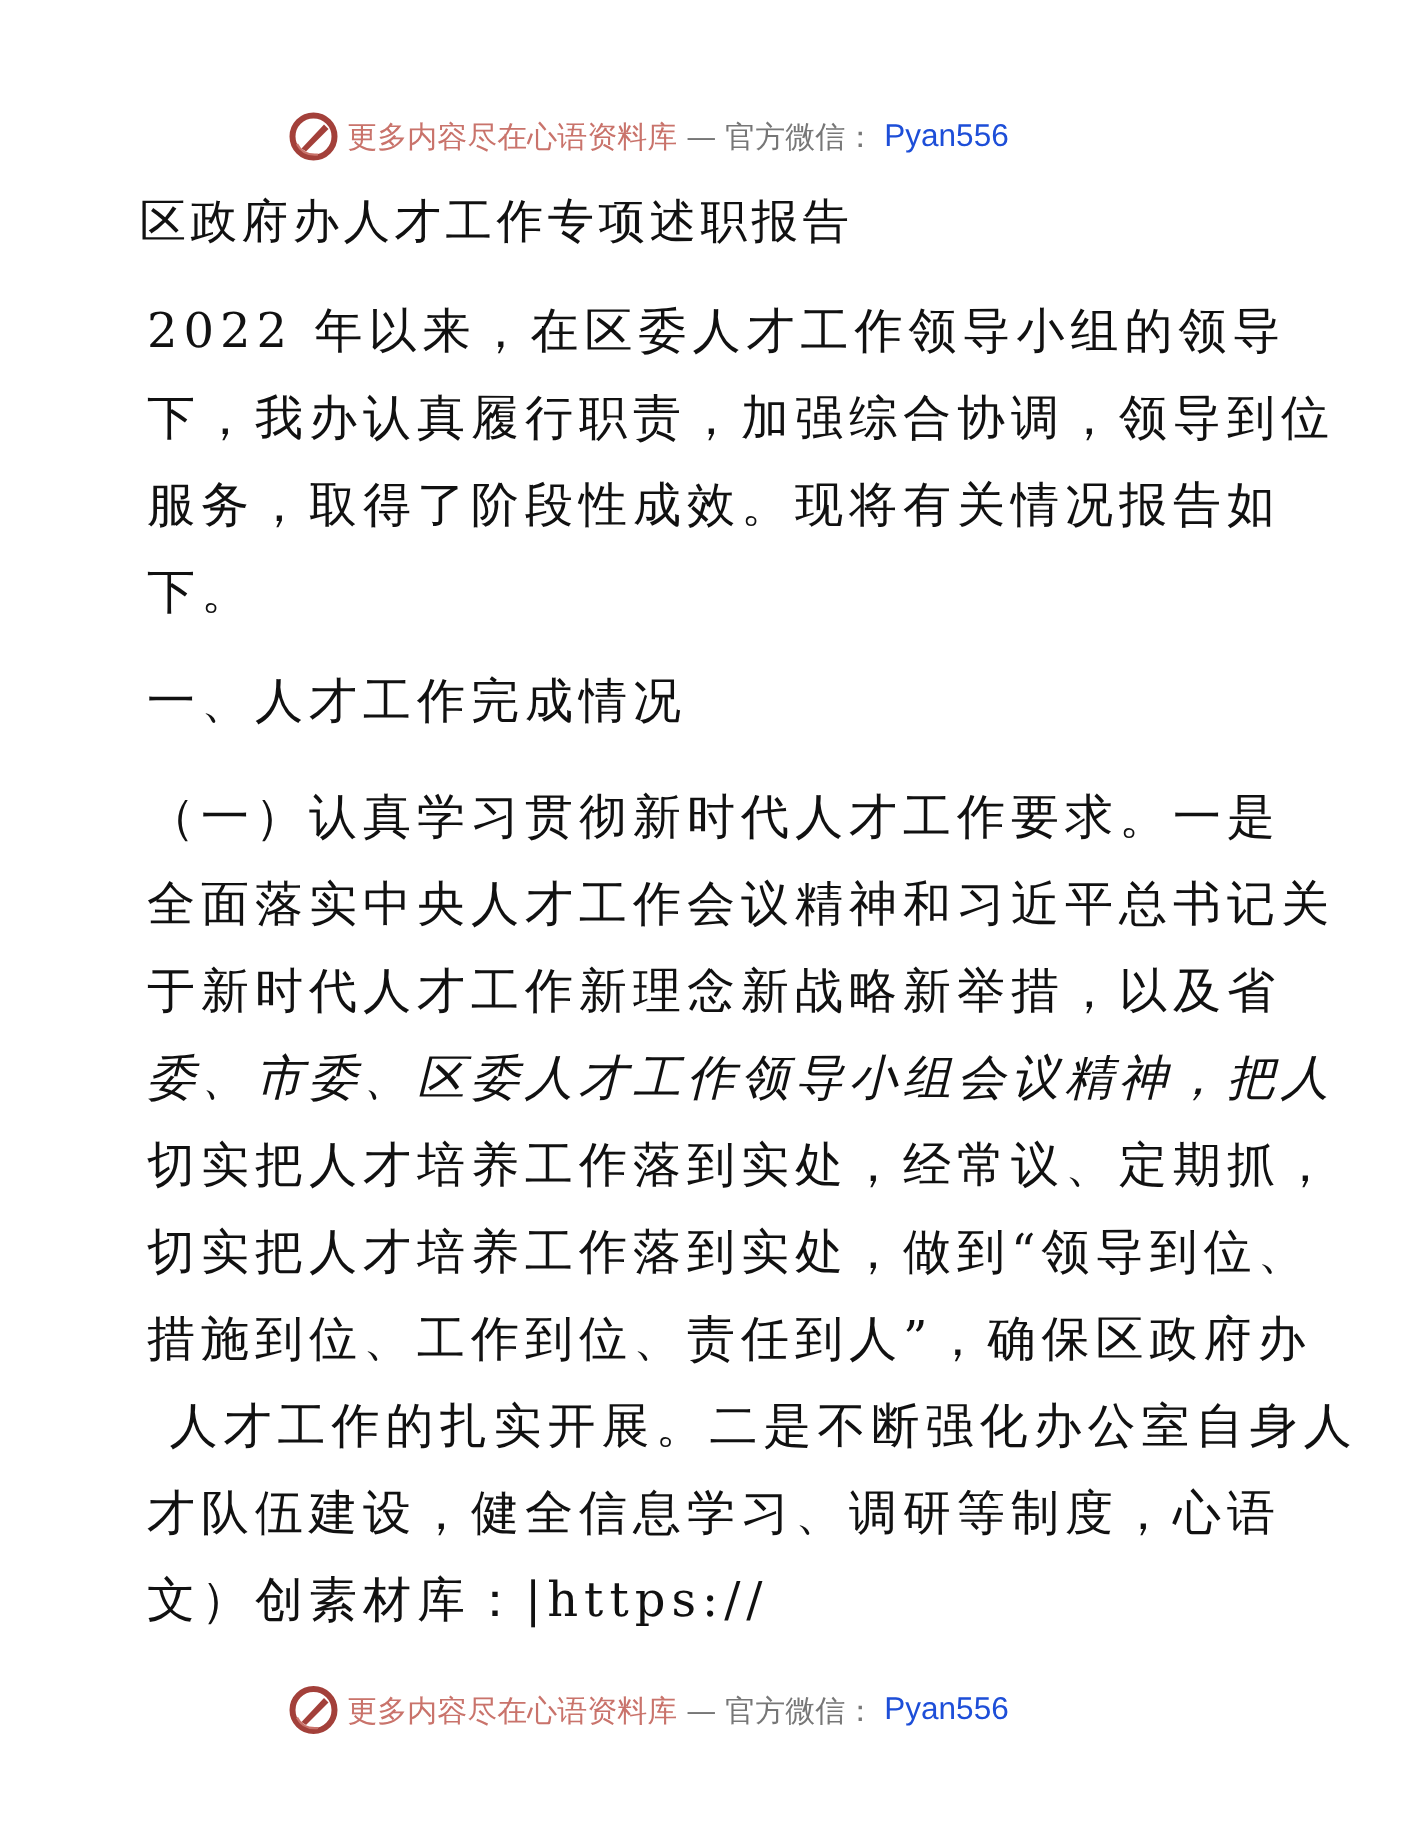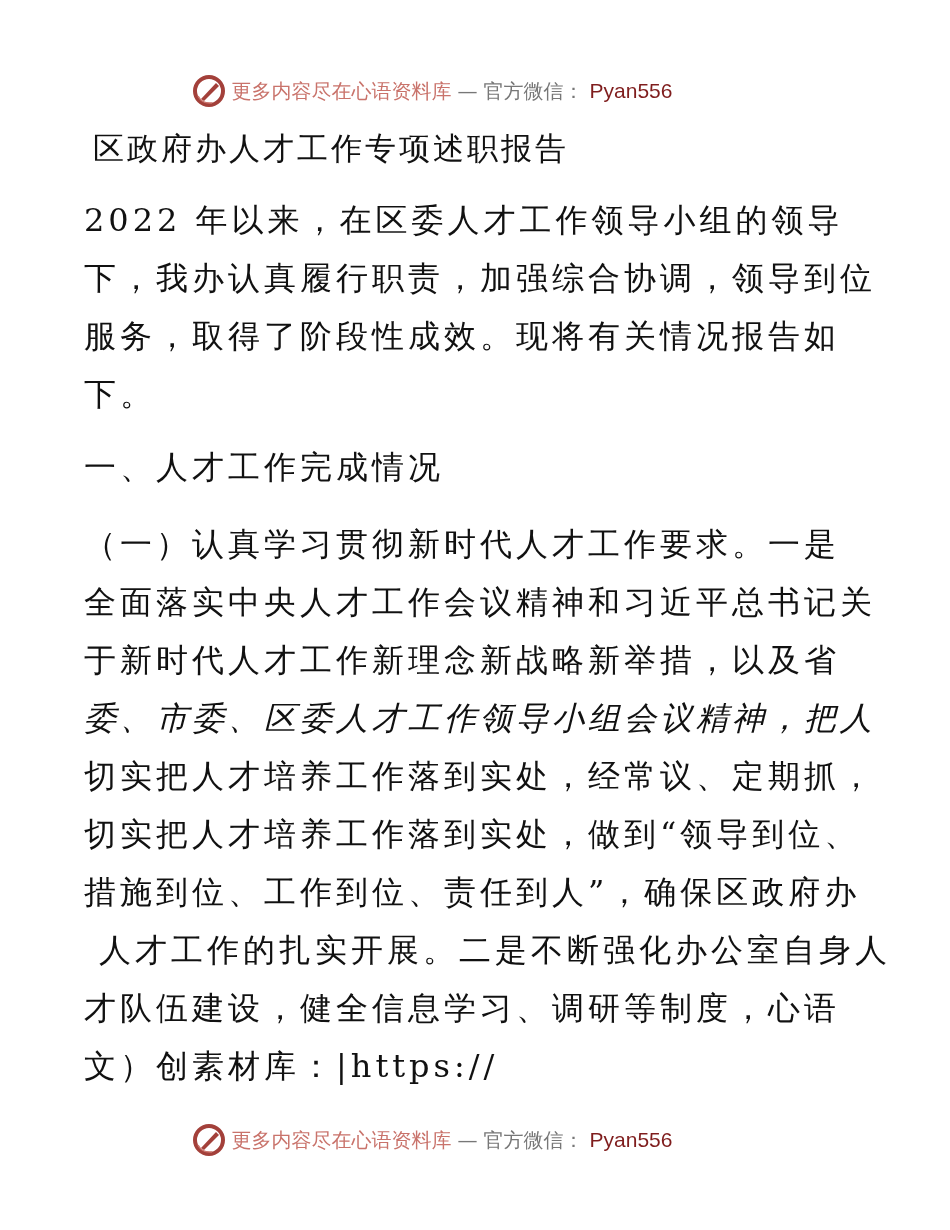--- a/index.html
+++ b/index.html
@@ -3,22 +3,22 @@
 <meta charset="utf-8">
 <style>
   html, body { margin:0; padding:0; background:#ffffff; }
   body { width:950px; height:1230px; position:relative; overflow:hidden;
          font-family:"DejaVu Serif","Liberation Serif",serif; color:#111; }
   .banner { position:absolute; left:0; width:864px; height:40px; display:flex;
             align-items:center; justify-content:center; gap:6px; }
   .banner .logo { width:34px; height:34px; }
   .banner .red { color:#c9736b; font-size:20px; font-family:"DejaVu Serif","Liberation Serif",serif; letter-spacing:0px; }
   .banner .grey { color:#777; font-size:20px; font-family:"DejaVu Serif","Liberation Serif",serif; }
-  .banner .acct { color:#7f1d1d; font-size:21px; font-family:"Liberation Sans",sans-serif; }
-  .line { position:absolute; left:84px; white-space:nowrap; font-size:32px;
+  .banner .acct { color:#1d4ed8; font-size:21px; font-family:"Liberation Sans",sans-serif; }
+  .line { position:absolute; left:98px; white-space:nowrap; font-size:32px;
           letter-spacing:4px; line-height:40px; }
   .title { left:93px; font-size:31px; letter-spacing:3px; }
 </style>
 </head>
 <body>
 
 <div class="banner" style="top:71px;">
   <svg class="logo" viewBox="0 0 34 34">
     <circle cx="17" cy="17" r="14" fill="none" stroke="#a3403a" stroke-width="4"></circle>
     <path d="M9 25 L24 9 L27 12 L12 27 Z" fill="#a3403a"></path>

